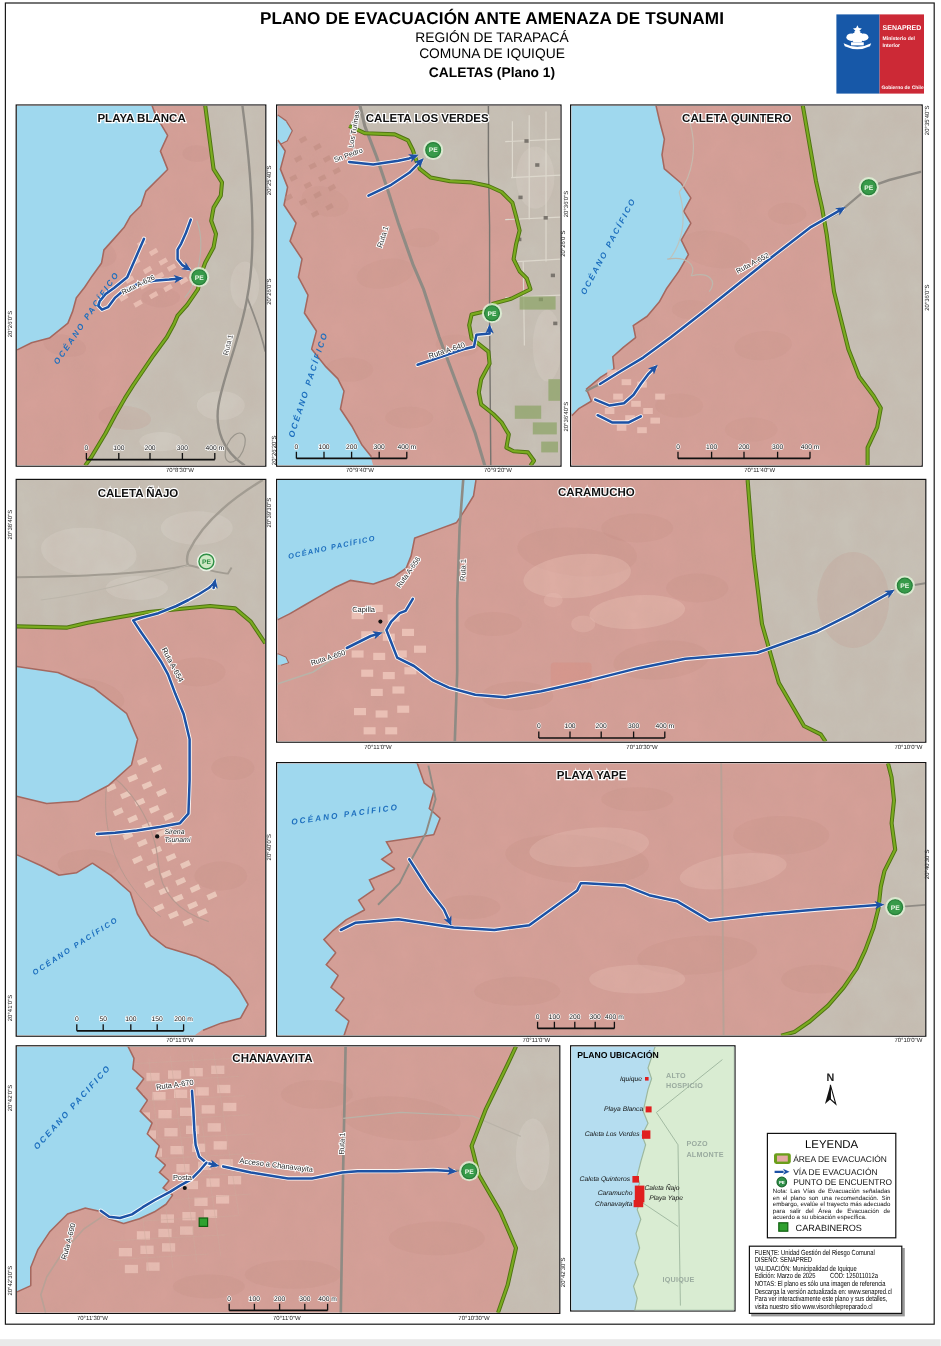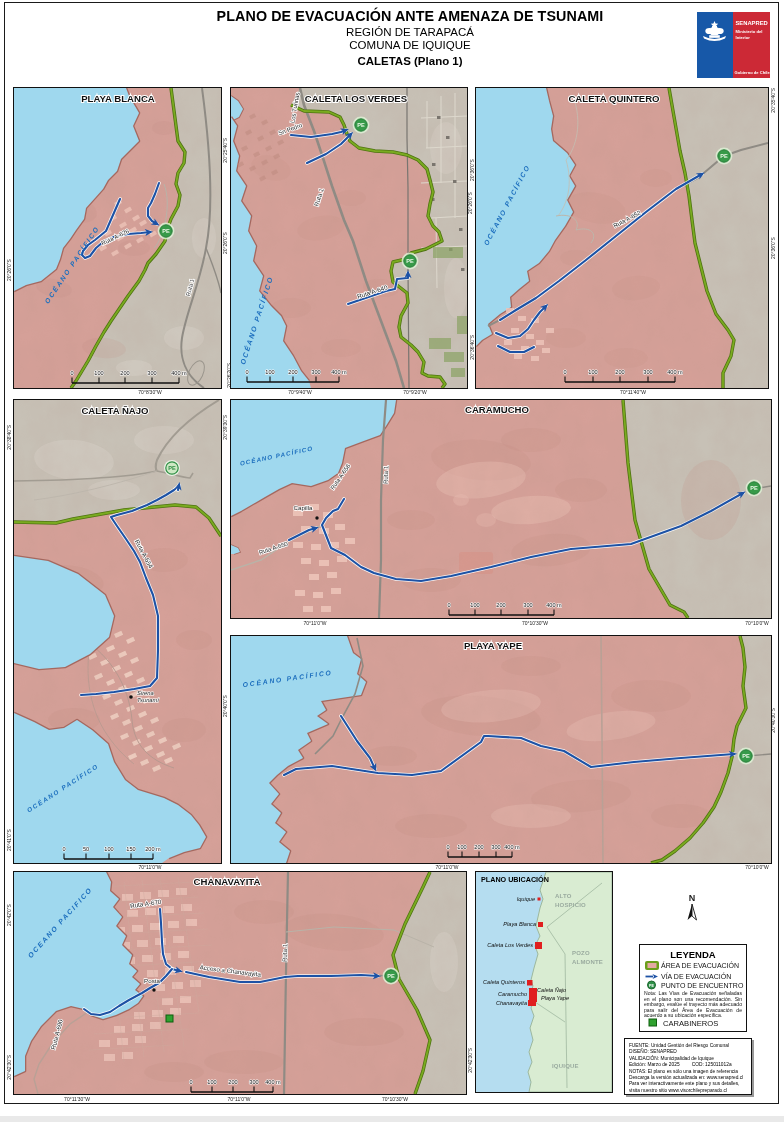--- a/index.html
+++ b/index.html
@@ -646,21 +646,21 @@
       <text x="5" y="10" font-size="7.2" font-weight="bold" fill="#000">PLANO UBICACIÓN</text>
     </svg>
   </div>
 <svg width="30" height="40" style="position:absolute;left:678px;top:891px">
 <text x="14" y="10" font-size="9" font-weight="bold" fill="#222" text-anchor="middle">N</text>
 <path d="M14 13 L9.5 29 L14 25 Z" fill="#111"></path>
 <path d="M14 13 L18.5 29 L14 25 Z" fill="none" stroke="#111" stroke-width="0.9"></path>
 </svg>
 
 <div style="position:absolute;left:639px;top:944px;width:106px;height:86px;border:1.4px solid #111;background:#fff">
-<div style="text-align:center;font-size:9.5px;font-weight:bold;margin-top:3.5px">LEYENDA</div>
+<div style="text-align:center;font-size:9.5px;font-weight:normal;margin-top:3.5px">LEYENDA</div>
 <svg width="106" height="70" style="position:absolute;left:0;top:14px">
 <rect x="5" y="2" width="14" height="9" rx="2" fill="#6b9e1b"></rect>
 <rect x="7.5" y="4" width="9" height="5" fill="#e4a9a2"></rect>
 <line x1="5.5" y1="17.5" x2="13" y2="17.5" stroke="#1d52a5" stroke-width="1.8"></line>
 <path d="M12.5,15 L18,17.5 L12.5,20 L14,17.5 Z" fill="#1d52a5"></path>
 <circle cx="11.5" cy="26" r="4" fill="#2f9149" stroke="#1d672f"></circle>
 <text x="11.5" y="27.8" font-size="3.6" font-weight="bold" fill="#fff" text-anchor="middle">PE</text>
 <rect x="9" y="60" width="7.5" height="7" fill="#2fa12f" stroke="#0f5f0f"></rect>
 <text x="21" y="9" font-size="7" fill="#111">ÁREA DE EVACUACIÓN</text>
 <text x="21" y="20" font-size="7" fill="#111">VÍA DE EVACUACIÓN</text>

